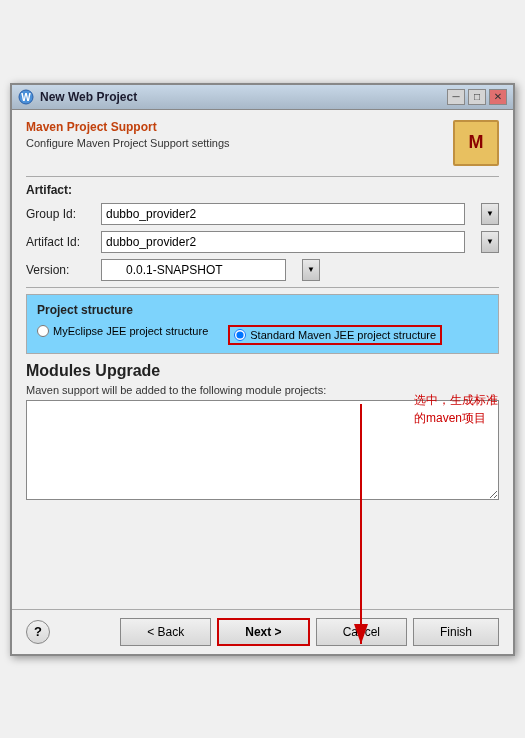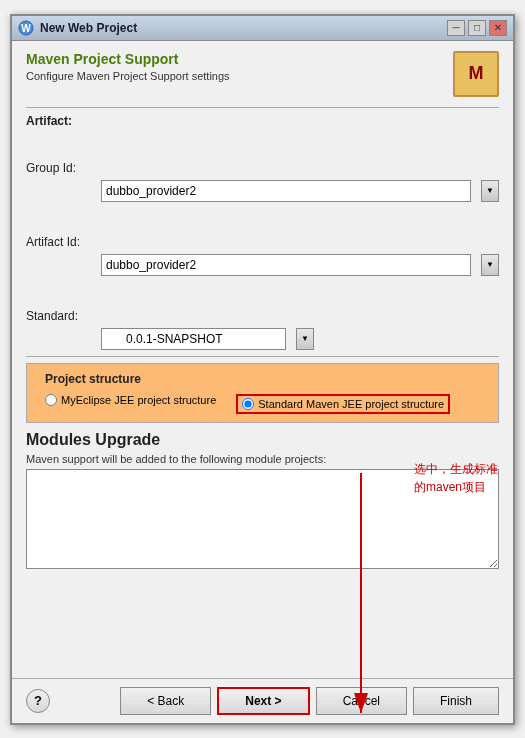--- a/index.html
+++ b/index.html
@@ -62,23 +62,23 @@
     .content {
       padding: 10px 14px;
     }
     .header-section {
       display: flex;
       justify-content: space-between;
       align-items: flex-start;
       margin-bottom: 10px;
     }
     .header-text h2 {
-      font-size: 14px;
-      font-weight: bold;
-      color: #4d7c0f;
+      font-size: 12px;
+      font-weight: bold;
+      color: #c2410c;
       margin-bottom: 3px;
     }
     .header-text p {
       font-size: 11px;
       color: #333;
     }
     .maven-icon {
       width: 46px;
       height: 46px;
       background: #e8c060;
@@ -106,22 +106,21 @@
     .form-label {
       width: 75px;
       font-size: 12px;
       color: #222;
       flex-shrink: 0;
     }
     .form-input-wrap {
       flex: 1;
       display: flex;
       align-items: center;
-      gap: 10px;
-      margin-top: 46px;
+      gap: 16px;
     }
     .combo-input {
       flex: 1;
       height: 22px;
       border: 1px solid #888;
       background: white;
       padding: 0 4px;
       font-size: 12px;
     }
     .combo-btn {
@@ -138,23 +137,23 @@
 
     .artifact-label {
       font-size: 12px;
       font-weight: bold;
       color: #222;
       margin-bottom: 6px;
     }
 
     .group-box {
       border: 1px solid #aaa;
-      padding: 8px 18px;
+      padding: 8px 10px;
       margin-bottom: 8px;
-      background: #fdba74;
+      background: #7dd3fc;
     }
     .group-box-title {
       font-size: 12px;
       font-weight: bold;
       color: #222;
       margin-bottom: 8px;
     }
 
     .radio-row {
       display: flex;
@@ -290,21 +289,21 @@
 
     <div class="form-row">
       <span class="form-label">Artifact Id:</span>
       <div class="form-input-wrap">
         <input class="combo-input" type="text" value="dubbo_provider2" style="">
         <div class="combo-btn">▼</div>
       </div>
     </div>
 
     <div class="form-row">
-      <span class="form-label">Standard:</span>
+      <span class="form-label">Version:</span>
       <div class="form-input-wrap">
         <input class="combo-input" type="text" style="flex: 0 0 140px; padding-left: 24px;" value="0.0.1-SNAPSHOT">
         <div class="combo-btn">▼</div>
       </div>
     </div>
 
     <hr class="section-divider">
 
     <div class="group-box">
       <div class="group-box-title">Project structure</div>

